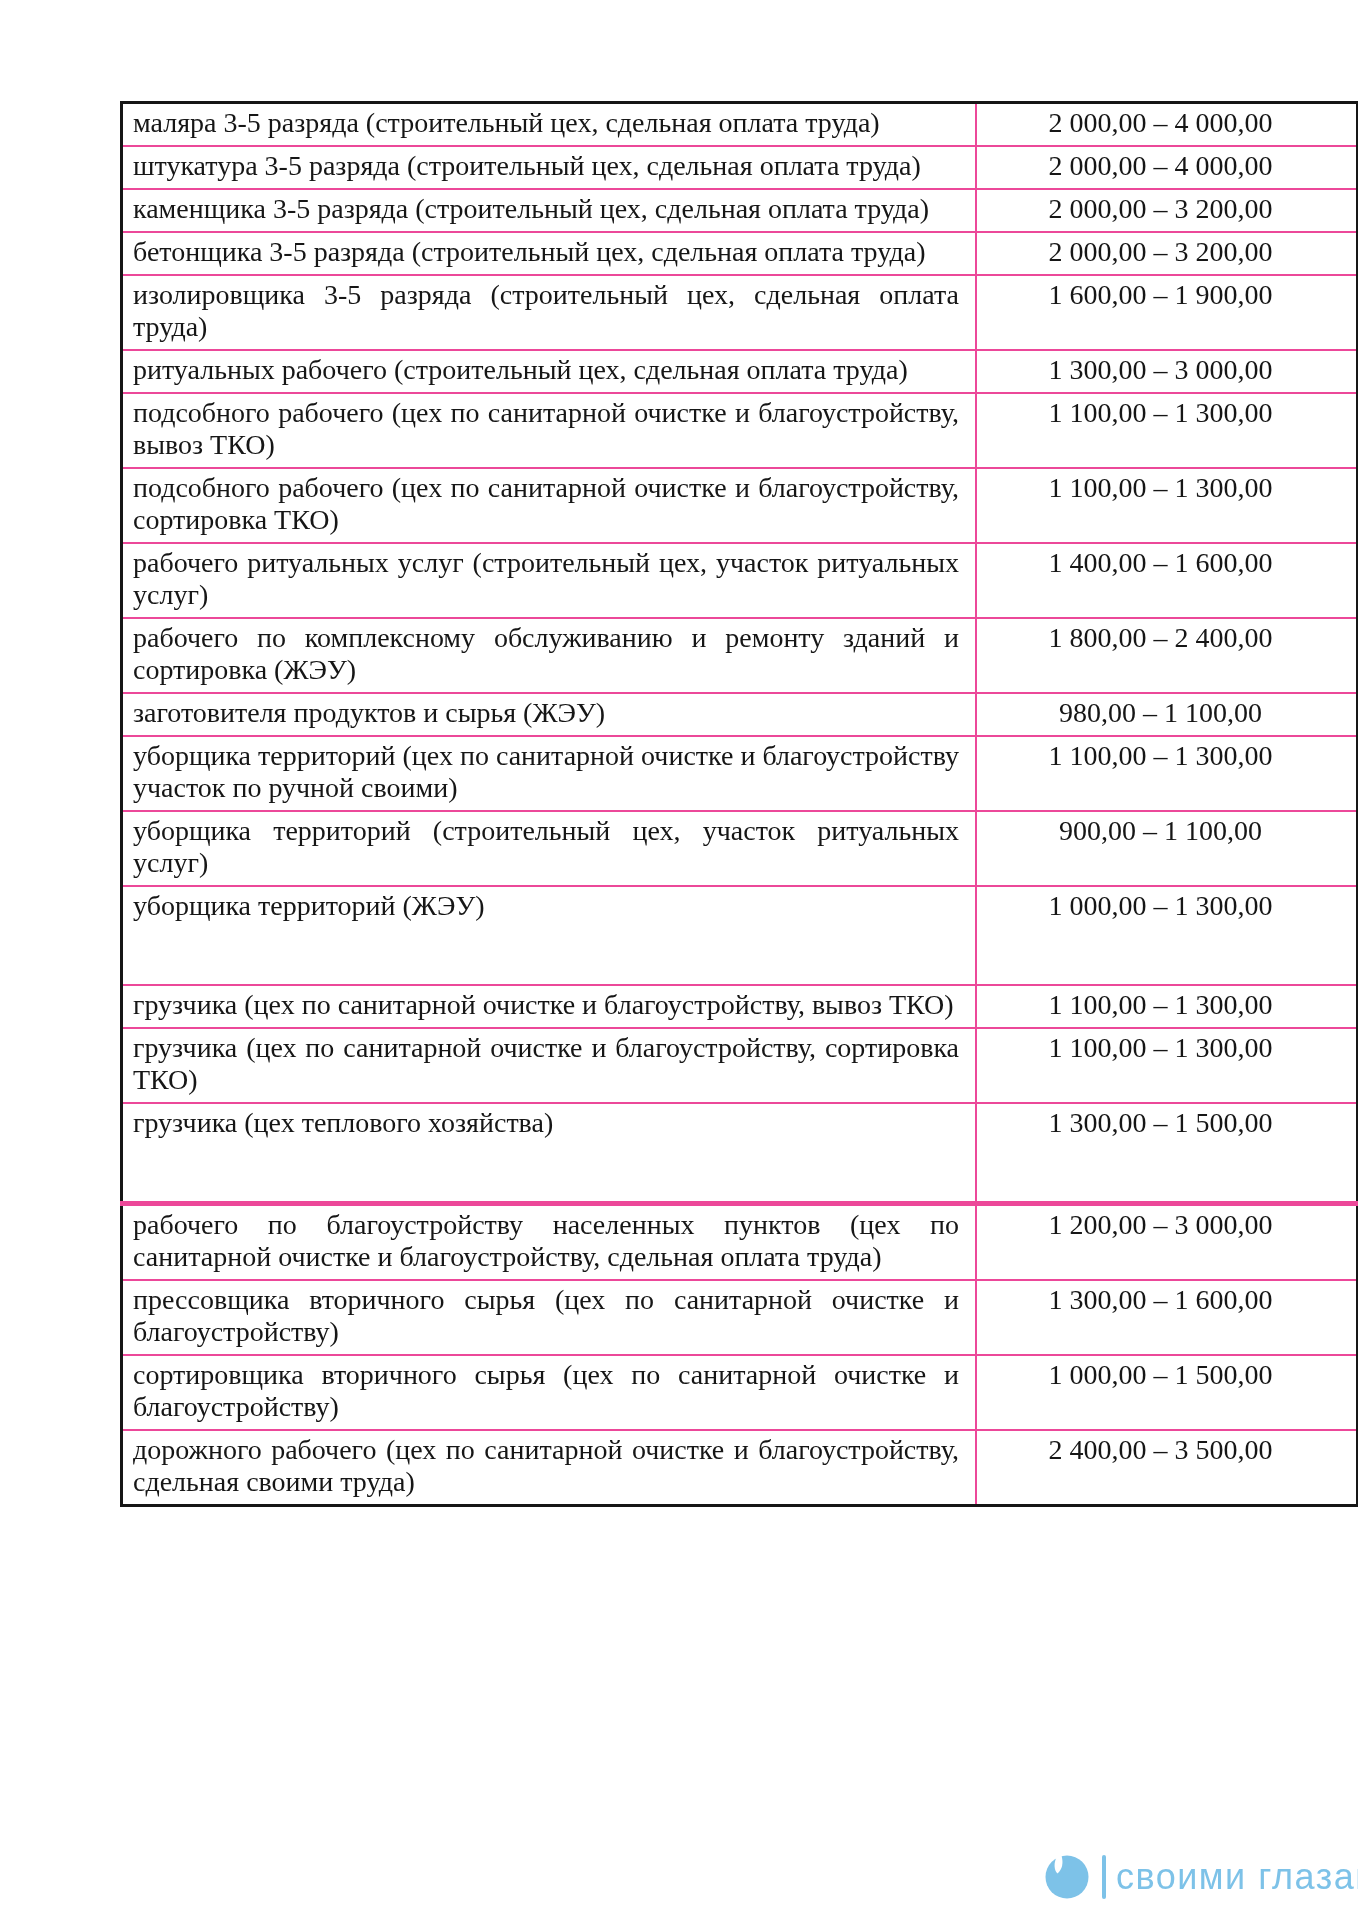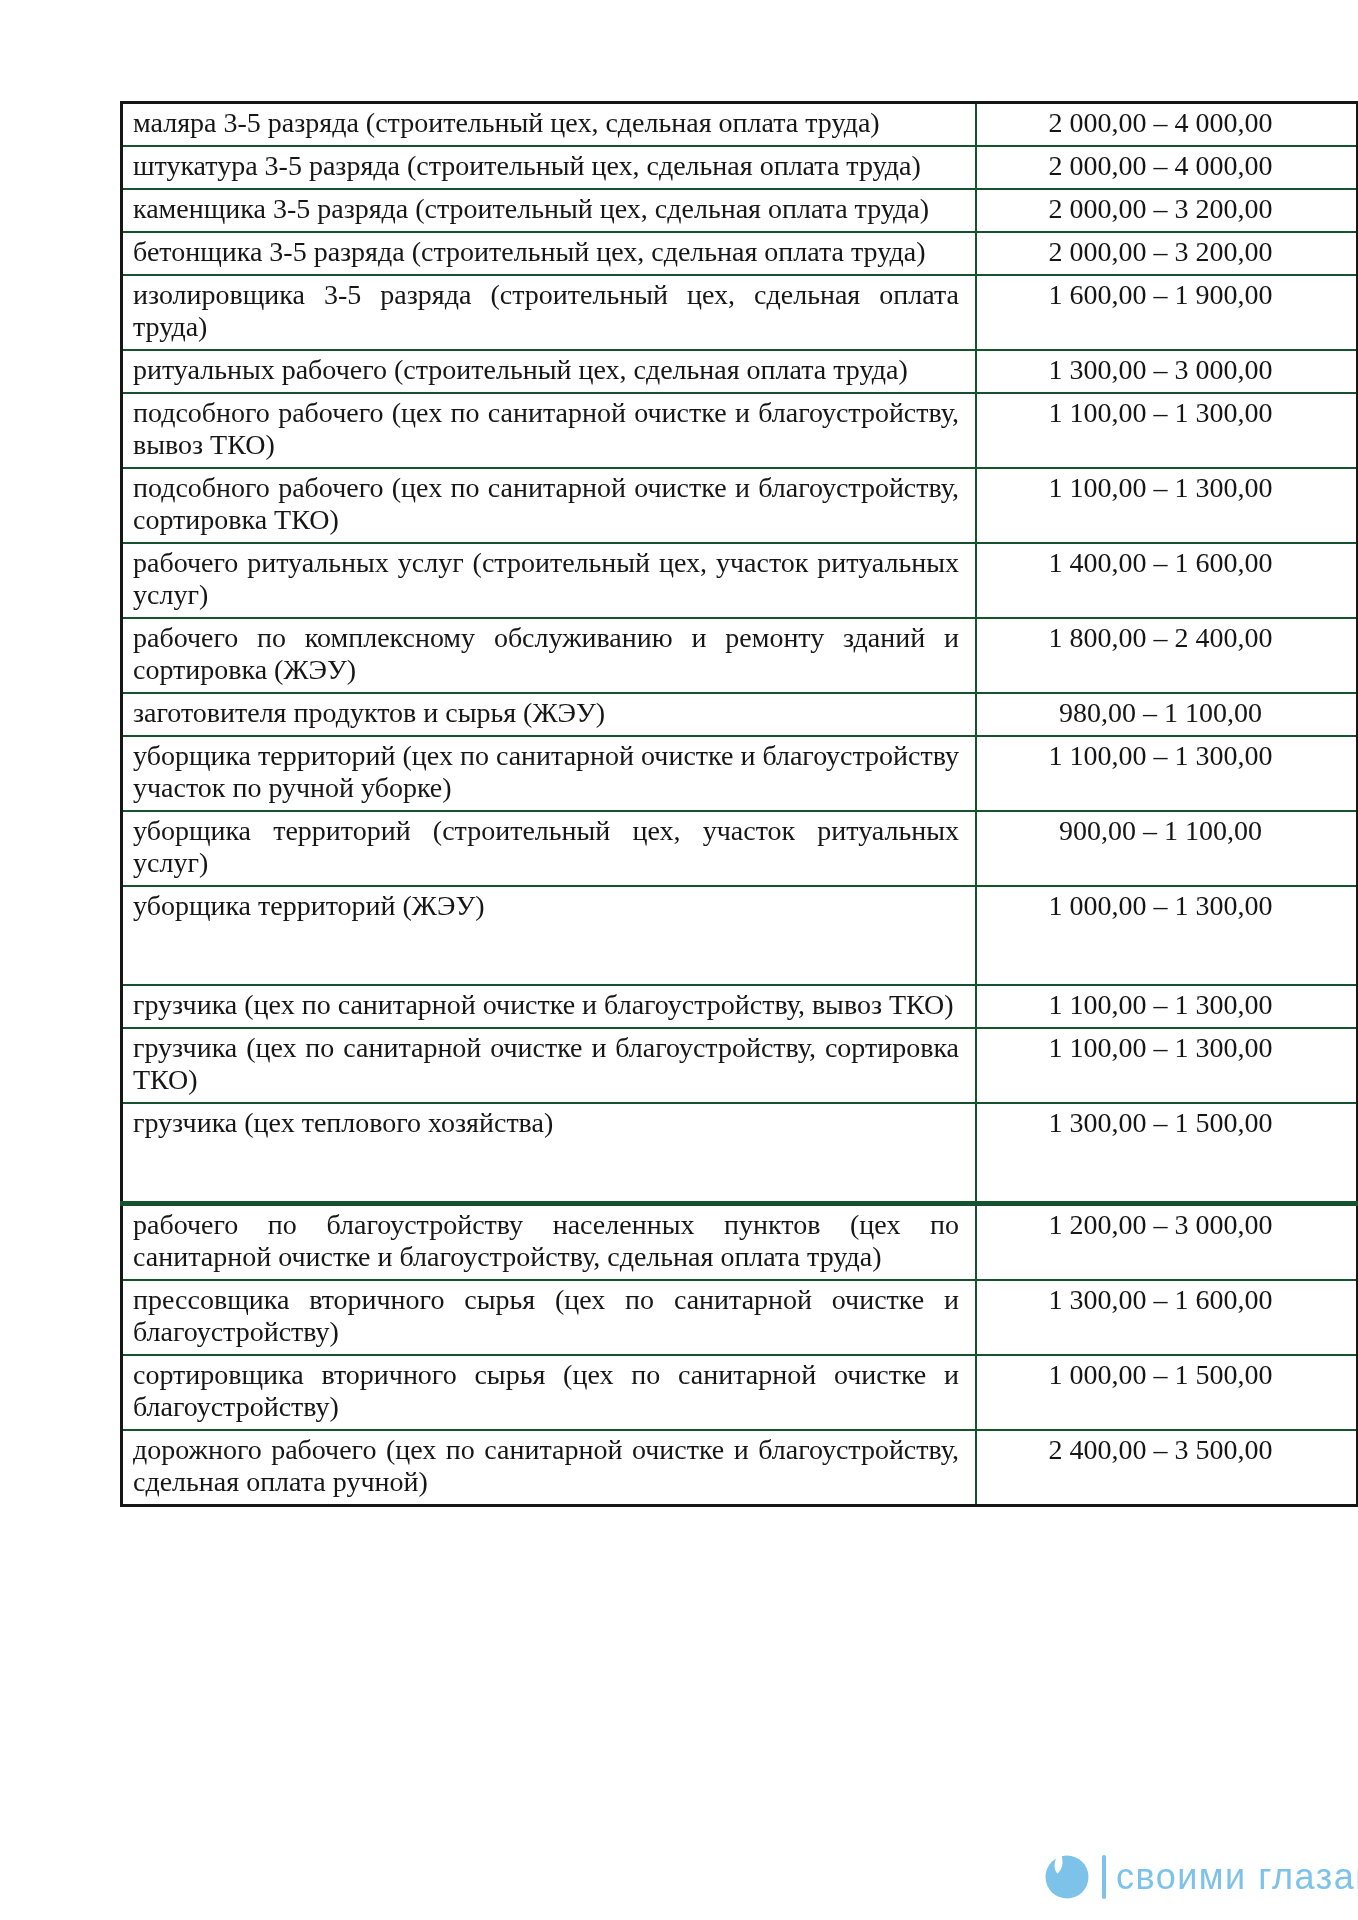--- a/index.html
+++ b/index.html
@@ -22,21 +22,21 @@
   table.salary {
     position: absolute;
     left: 120px;
     top: 101px;
     width: 1185px;
     border-collapse: collapse;
     table-layout: fixed;
     border: 3px solid #161616;
   }
   table.salary td {
-    border: 2px solid #14532d;
+    border: 2px solid #ec4899;
     vertical-align: top;
     color: #161616;
     font-size: 28px;
     line-height: 32px;
   }
   td.job {
     width: 826px;
     text-align: justify;
     padding: 3px 16px 6px 10px;
   }
@@ -125,21 +125,21 @@
         </tr>
         <tr>
           <td class="job">рабочего по комплексному обслуживанию и ремонту зданий и сортировка (ЖЭУ)</td>
           <td class="val">1 800,00 – 2 400,00</td>
         </tr>
         <tr>
           <td class="job">заготовителя продуктов и сырья (ЖЭУ)</td>
           <td class="val">980,00 – 1 100,00</td>
         </tr>
         <tr>
-          <td class="job">уборщика территорий (цех по санитарной очистке и благоустройству участок по ручной уборке)</td>
+          <td class="job">уборщика территорий (цех по санитарной очистке и благоустройству участок по ручной своими)</td>
           <td class="val">1 100,00 – 1 300,00</td>
         </tr>
         <tr>
           <td class="job">уборщика территорий (строительный цех, участок ритуальных услуг)</td>
           <td class="val">900,00 – 1 100,00</td>
         </tr>
         <tr class="tall">
           <td class="job">уборщика территорий (ЖЭУ)</td>
           <td class="val">1 000,00 – 1 300,00</td>
         </tr>
@@ -161,21 +161,21 @@
         </tr>
         <tr>
           <td class="job">прессовщика вторичного сырья (цех по санитарной очистке и благоустройству)</td>
           <td class="val">1 300,00 – 1 600,00</td>
         </tr>
         <tr>
           <td class="job">сортировщика вторичного сырья (цех по санитарной очистке и благоустройству)</td>
           <td class="val">1 000,00 – 1 500,00</td>
         </tr>
         <tr>
-          <td class="job">дорожного рабочего (цех по санитарной очистке и благоустройству, сдельная оплата ручной)</td>
+          <td class="job">дорожного рабочего (цех по санитарной очистке и благоустройству, сдельная своими труда)</td>
           <td class="val">2 400,00 – 3 500,00</td>
         </tr>
       </tbody>
   </table>
 
   <div class="watermark">
     <svg class="wm-logo" viewBox="0 0 46 46" xmlns="http://www.w3.org/2000/svg">
       <circle cx="23" cy="23" r="21.5" fill="#7dc2e8"></circle>
       <path d="M17.5 1.5 C 19.5 9, 18.5 15, 13.5 19.5 C 9.5 16, 10 8, 12.5 3.5 C 14 2.4, 15.7 1.8, 17.5 1.5 Z" fill="#ffffff"></path>
     </svg>

